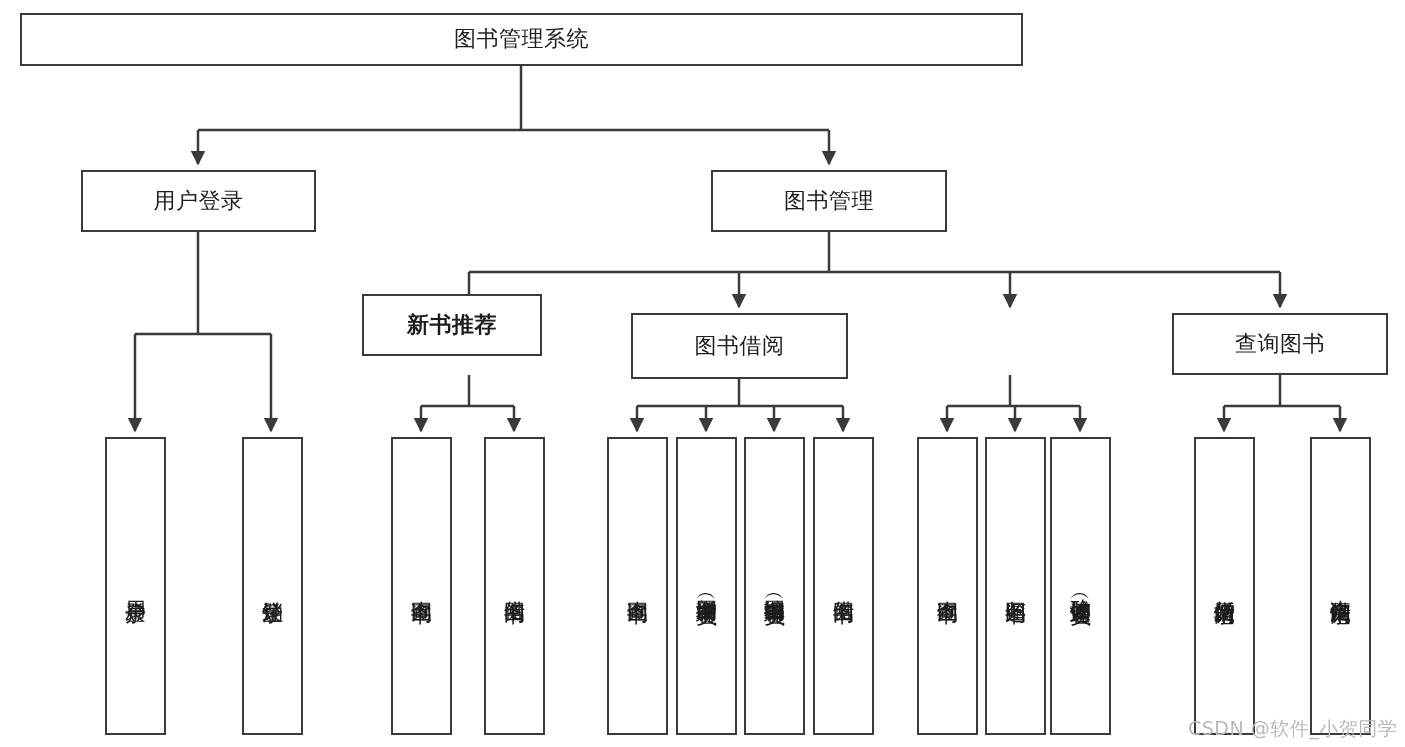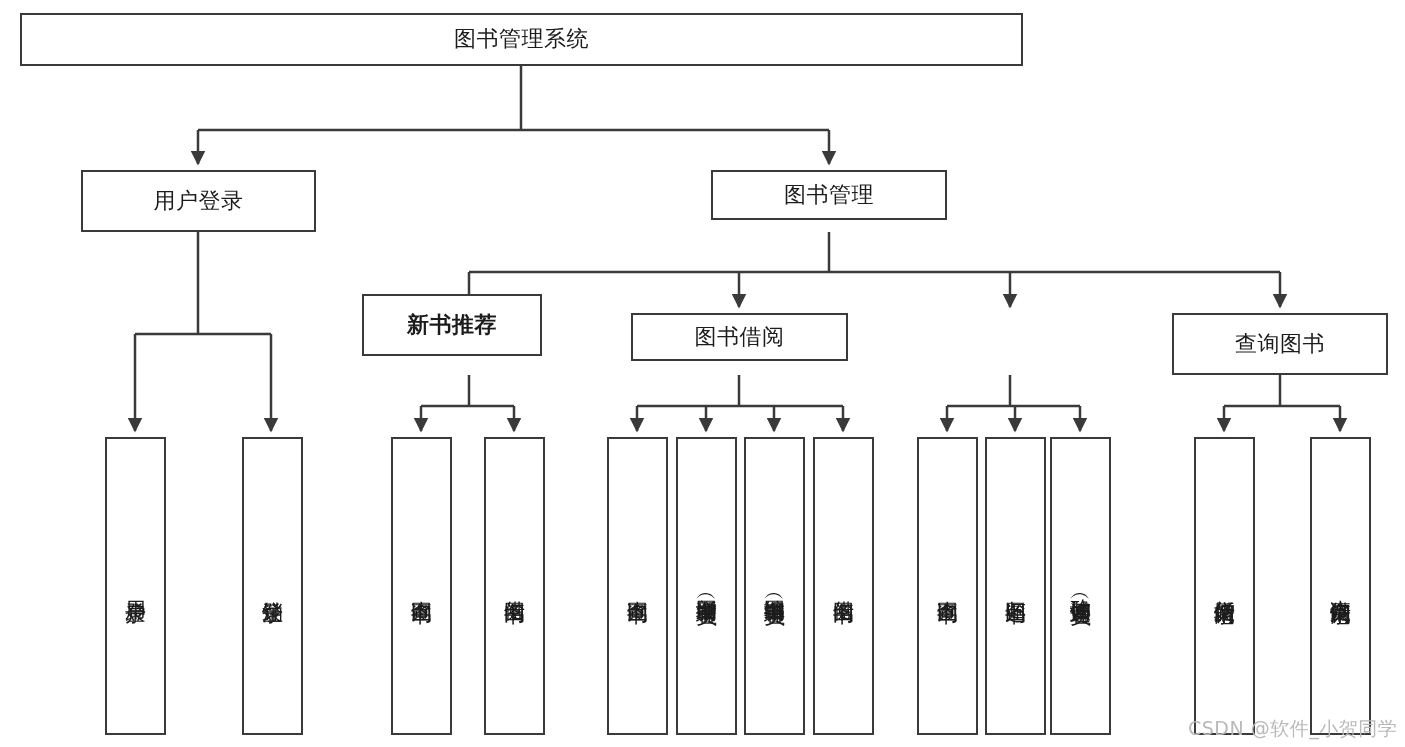--- a/index.html
+++ b/index.html
@@ -130,28 +130,28 @@
     </g>
   </svg>
 
   <div class="node horiz" style="left:20px; top:13px; width:1003px; height:53px;">
     <span class="label">图书管理系统</span>
   </div>
 
   <div class="node horiz" style="left:81px; top:170px; width:235px; height:62px;">
     <span class="label">用户登录</span>
   </div>
-  <div class="node horiz" style="left:711px; top:170px; width:236px; height:50px;">
+  <div class="node horiz" style="left:711px; top:170px; width:236px; height:62px;">
     <span class="label">图书管理</span>
   </div>
 
   <div class="node horiz" style="left:362px; top:294px; width:180px; height:62px;font-weight:bold;">
     <span class="label">新书推荐</span>
   </div>
-  <div class="node horiz" style="left:631px; top:313px; width:217px; height:48px;">
+  <div class="node horiz" style="left:631px; top:313px; width:217px; height:66px;">
     <span class="label">图书借阅</span>
   </div>
   <div class="node horiz" style="left:1172px; top:313px; width:216px; height:62px;">
     <span class="label">查询图书</span>
   </div>
 
   <div class="node vert" style="left:105px; top:437px; width:61px; height:298px;">
     <span class="label">用户登录</span>
   </div>
   <div class="node vert" style="left:242px; top:437px; width:61px; height:298px;">

